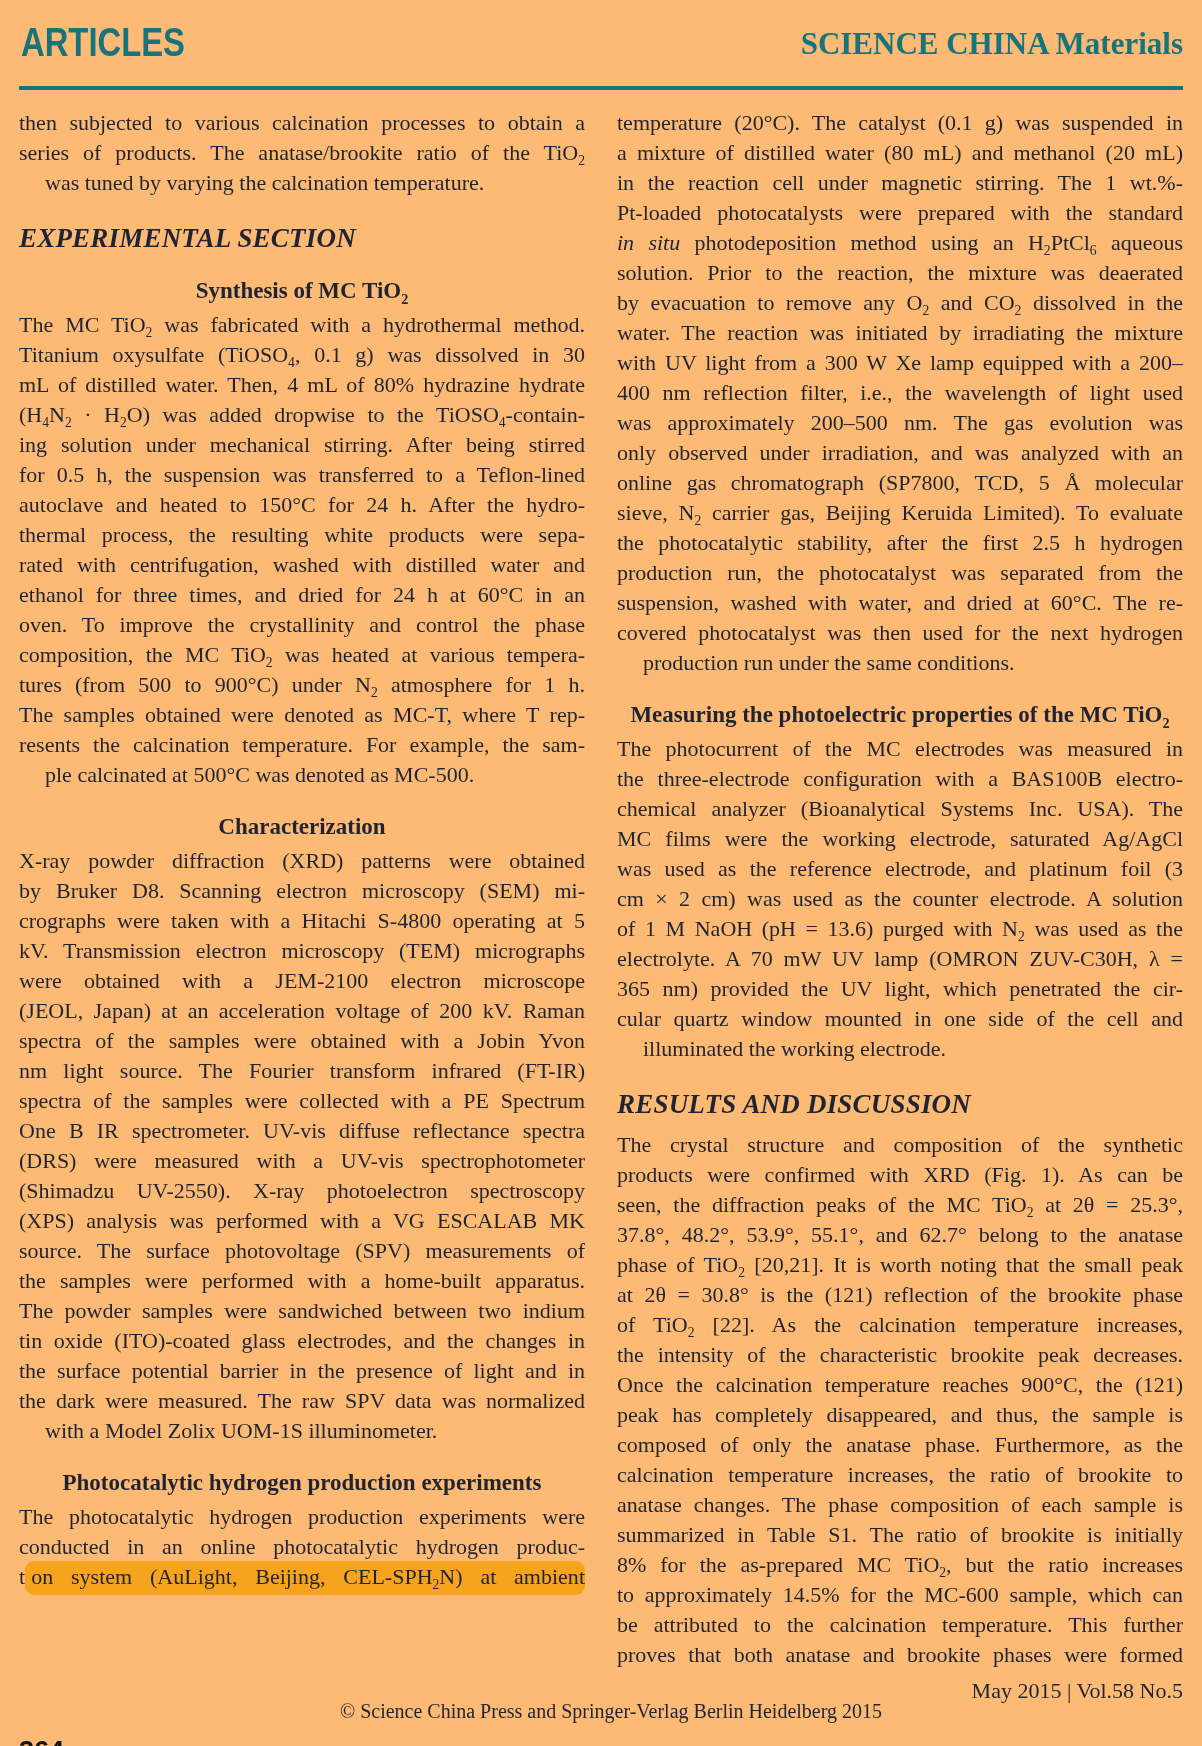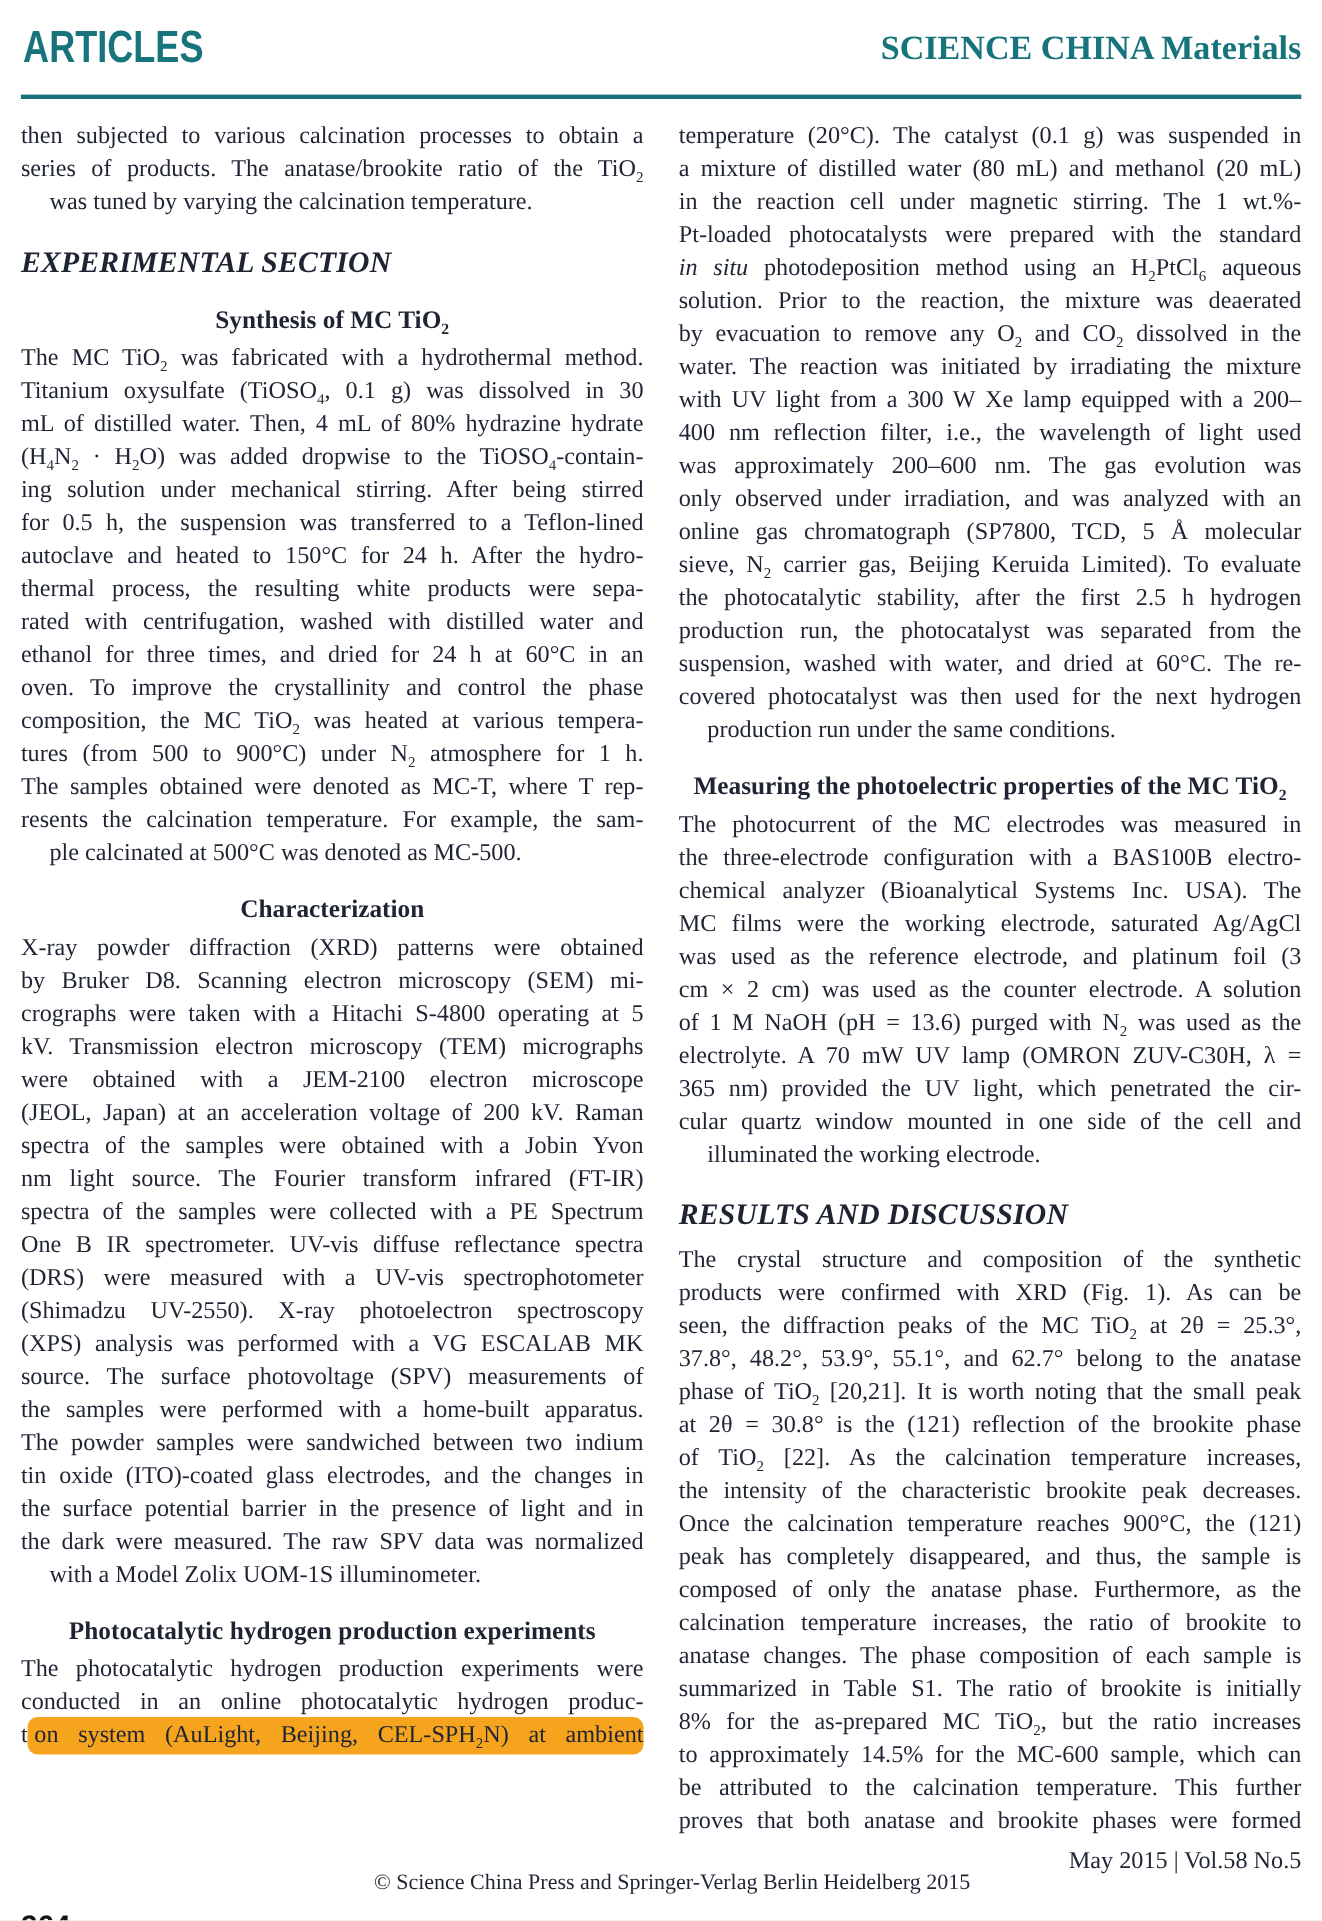--- a/index.html
+++ b/index.html
@@ -1,17 +1,17 @@
 <!DOCTYPE html>
 <html style="--accent: #17747B; --highlight: #F6A41D; --body-text: #1F2433;"><head>
 <meta charset="utf-8">
 <style>
   html,body{margin:0;padding:0;background:#e8e8e8;}
   .page{
-    position:relative;width:1202px;height:1746px;margin:0 auto;background:#ffffff;
+    position:relative;width:1202px;height:1746px;margin:0 auto;background:#fdba74;
     font-family:"Liberation Serif","DejaVu Serif",serif;
     color:var(--body-text,#1f2433);overflow:hidden;
   }
   .header-left{
     position:absolute;left:21px;top:22px;
     font-family:"Liberation Sans","DejaVu Sans",sans-serif;
     font-weight:700;font-size:41px;line-height:1;
     color:var(--accent,#17747b);
     transform:scaleX(.8);transform-origin:left top;letter-spacing:0;
     white-space:nowrap;
@@ -133,21 +133,21 @@
         <div class="line">temperature (20°C). The catalyst (0.1 g) was suspended in</div>
         <div class="line">a mixture of distilled water (80 mL) and methanol (20 mL)</div>
         <div class="line">in the reaction cell under magnetic stirring. The 1 wt.%-</div>
         <div class="line">Pt-loaded photocatalysts were prepared with the standard</div>
         <div class="line"><i>in situ</i> photodeposition method using an H<sub>2</sub>PtCl<sub>6</sub> aqueous</div>
         <div class="line">solution. Prior to the reaction, the mixture was deaerated</div>
         <div class="line">by evacuation to remove any O<sub>2</sub> and CO<sub>2</sub> dissolved in the</div>
         <div class="line">water. The reaction was initiated by irradiating the mixture</div>
         <div class="line">with UV light from a 300 W Xe lamp equipped with a 200–</div>
         <div class="line">400 nm reflection filter, i.e., the wavelength of light used</div>
-        <div class="line">was approximately 200–600 nm. The gas evolution was</div>
+        <div class="line">was approximately 200–500 nm. The gas evolution was</div>
         <div class="line">only observed under irradiation, and was analyzed with an</div>
         <div class="line">online gas chromatograph (SP7800, TCD, 5 Å molecular</div>
         <div class="line">sieve, N<sub>2</sub> carrier gas, Beijing Keruida Limited). To evaluate</div>
         <div class="line">the photocatalytic stability, after the first 2.5 h hydrogen</div>
         <div class="line">production run, the photocatalyst was separated from the</div>
         <div class="line">suspension, washed with water, and dried at 60°C. The re-</div>
         <div class="line">covered photocatalyst was then used for the next hydrogen</div>
         <div class="line end">production run under the same conditions.</div>
       </div>
       <div class="h2">Measuring the photoelectric properties of the MC TiO<sub>2</sub></div>

